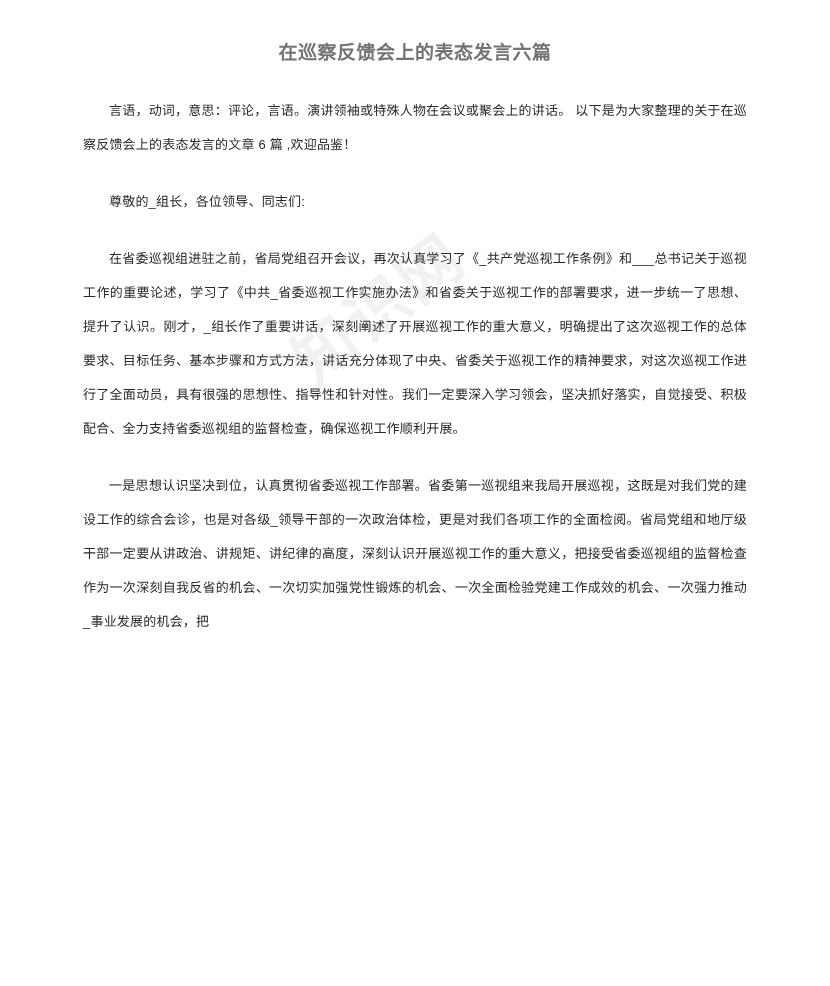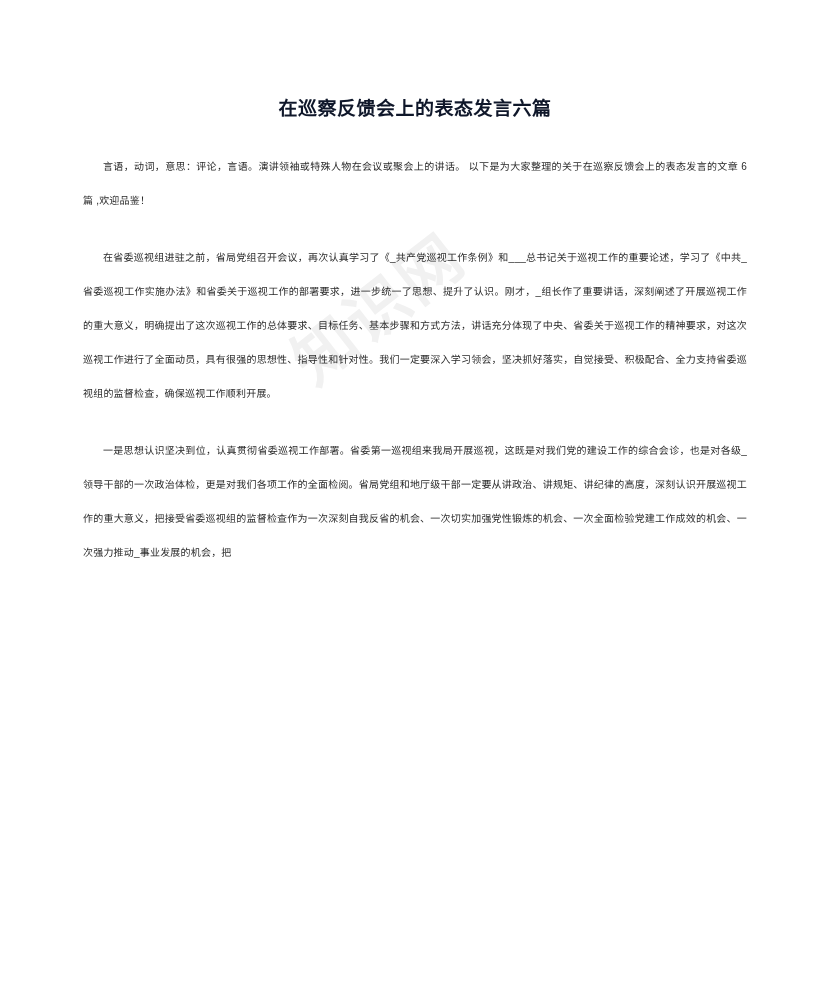--- a/index.html
+++ b/index.html
@@ -46,36 +46,36 @@
   
   .content {
     position: relative;
     z-index: 1;
     padding: 0 83px;
     box-sizing: border-box;
   }
 
   .doc-title {
     margin: 0;
-    padding-top: 96px;
+    padding-top: 40px;
     text-align: center;
     font-size: 19px;
     font-weight: 700;
-    color: #0f172a;
+    color: #737373;
     letter-spacing: 0.5px;
     line-height: 1.4;
   }
 
   .body-block {
     margin-top: 27px;
   }
 
   p.para {
     margin: 0 0 23px 0;
-    font-size: 10px;
+    font-size: 13px;
     line-height: 34px;
     color: #2a2a2a;
     text-align: justify;
     text-justify: inter-ideograph;
     text-indent: 2em;
     letter-spacing: 0.2px;
   }
 
   p.para:last-child {
     margin-bottom: 0;
@@ -91,20 +91,21 @@
   </div>
 
   <div class="content">
 
     <h1 class="doc-title">在巡察反馈会上的表态发言六篇</h1>
 
     <div class="body-block">
 
       <p class="para">言语，动词，意思：评论，言语。演讲领袖或特殊人物在会议或聚会上的讲话。 以下是为大家整理的关于在巡察反馈会上的表态发言的文章 6 篇 ,欢迎品鉴！</p>
 
+      <p class="para">尊敬的_组长，各位领导、同志们:</p>
 
 
       <p class="para">在省委巡视组进驻之前，省局党组召开会议，再次认真学习了《_共产党巡视工作条例》和___总书记关于巡视工作的重要论述，学习了《中共_省委巡视工作实施办法》和省委关于巡视工作的部署要求，进一步统一了思想、提升了认识。刚才，_组长作了重要讲话，深刻阐述了开展巡视工作的重大意义，明确提出了这次巡视工作的总体要求、目标任务、基本步骤和方式方法，讲话充分体现了中央、省委关于巡视工作的精神要求，对这次巡视工作进行了全面动员，具有很强的思想性、指导性和针对性。我们一定要深入学习领会，坚决抓好落实，自觉接受、积极配合、全力支持省委巡视组的监督检查，确保巡视工作顺利开展。</p>
 
       <p class="para">一是思想认识坚决到位，认真贯彻省委巡视工作部署。省委第一巡视组来我局开展巡视，这既是对我们党的建设工作的综合会诊，也是对各级_领导干部的一次政治体检，更是对我们各项工作的全面检阅。省局党组和地厅级干部一定要从讲政治、讲规矩、讲纪律的高度，深刻认识开展巡视工作的重大意义，把接受省委巡视组的监督检查作为一次深刻自我反省的机会、一次切实加强党性锻炼的机会、一次全面检验党建工作成效的机会、一次强力推动_事业发展的机会，把</p>
 
     </div>
   </div>
 </div>
 

